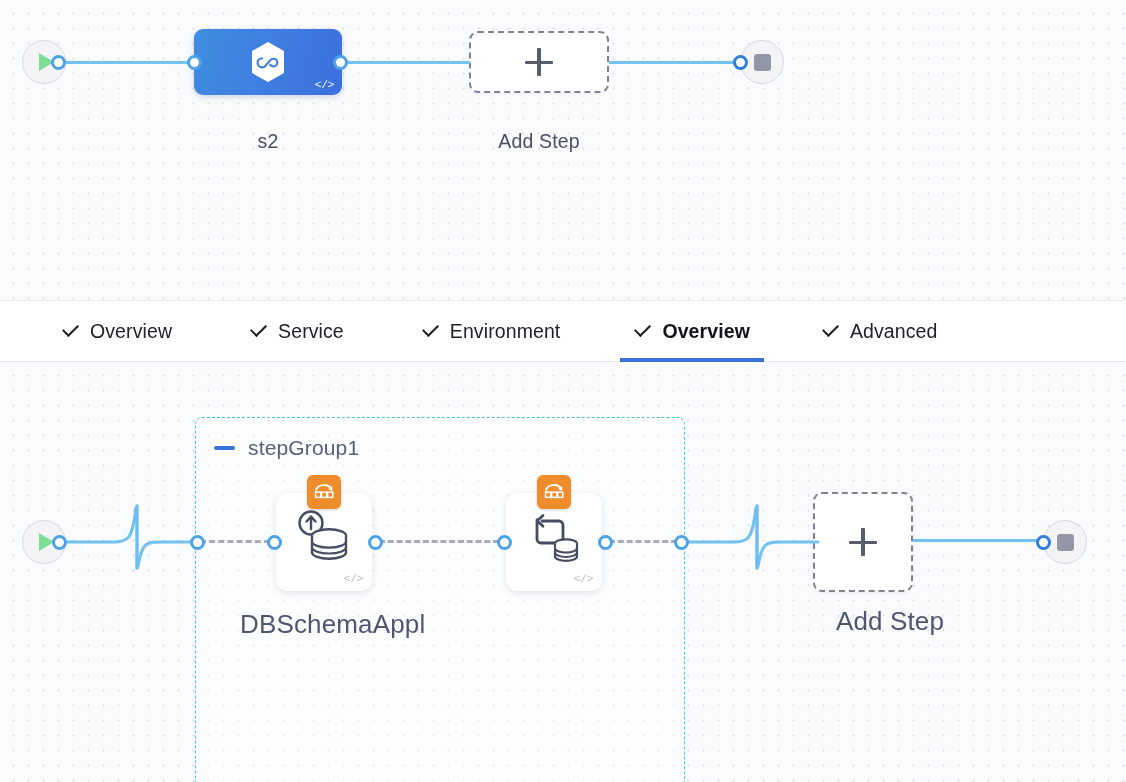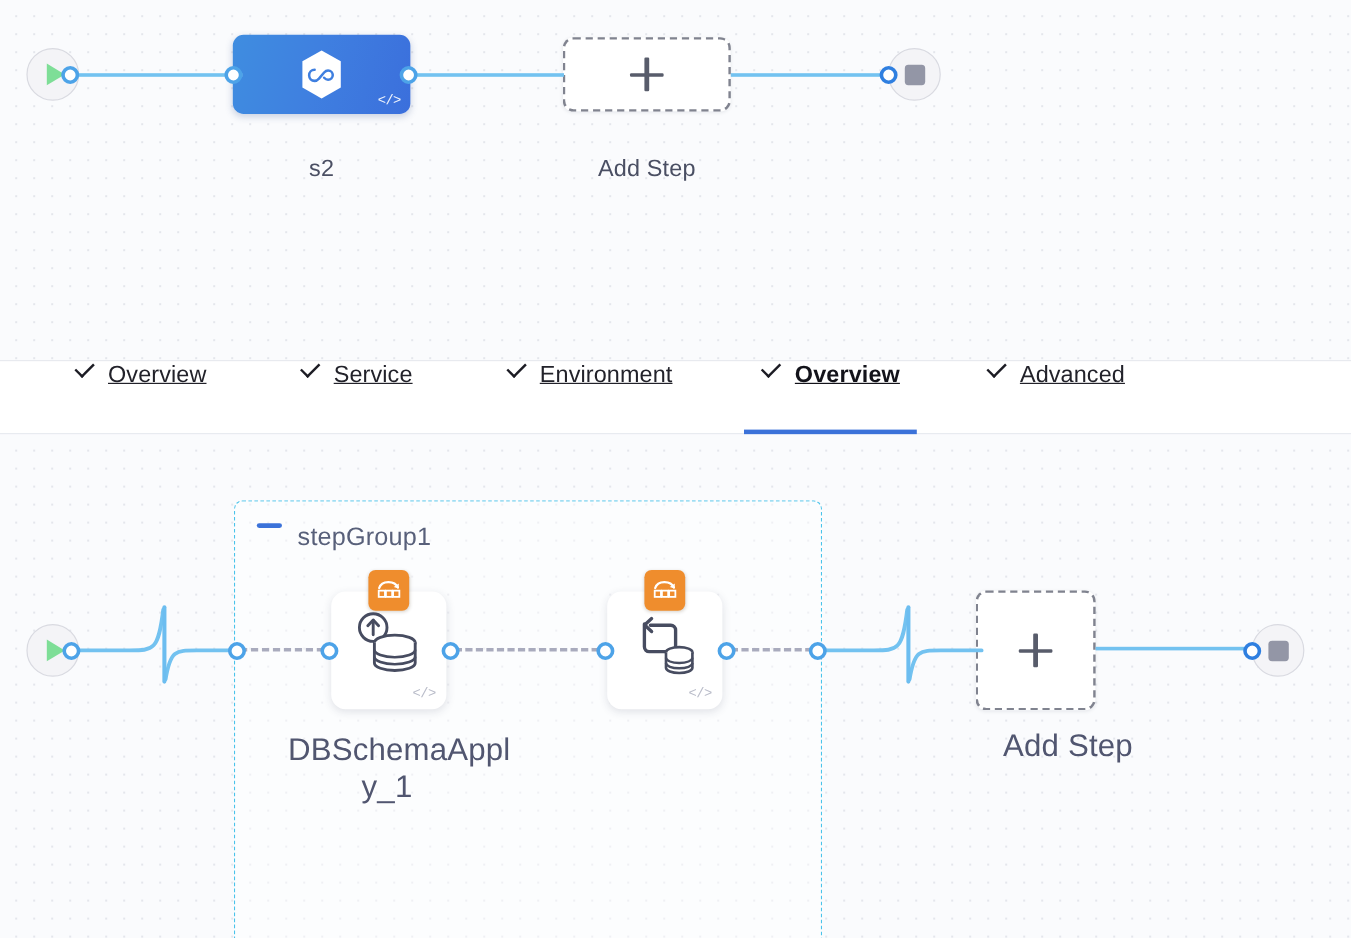--- a/index.html
+++ b/index.html
@@ -36,28 +36,28 @@
     top: 300px; left: 0;
     width: 1126px; height: 62px;
     background: #ffffff;
     border-top: 1px solid #e8eaef;
     border-bottom: 1px solid #e3e6ed;
     display: flex;
     align-items: stretch;
   }
   .tab {
     display: flex;
+    align-items: center;
     gap: 11px;
     padding: 0 14px;
     position: relative;
     cursor: pointer;
     color: #22222a;
     font-size: 19.5px;
     letter-spacing: .1px;
-    text-decoration: underline;
   }
   .tab .chk {
     width: 17px; height: 17px;
     display: inline-block;
     position: relative;
     flex: none;
   }
   .tab .chk::before {
     content: "";
     position: absolute;
@@ -197,21 +197,21 @@
   .step-group {
     position: absolute;
     border: 1.6px dashed #49c3ea;
     border-radius: 7px;
     background: rgba(255,255,255,0.42);
   }
   .sg-header {
     position: absolute;
     top: 18px; left: 18px;
     display: flex;
-    align-items: flex-start;
+    align-items: center;
     gap: 13px;
   }
   .sg-collapse {
     width: 21px; height: 4px;
     background: #3b72d9;
     border-radius: 2px;
     cursor: pointer;
   }
   .sg-title {
     font-size: 21px;
@@ -376,21 +376,20 @@
           <path d="M19 40.3 C19 43.7 26.6 46.5 36 46.5 C45.4 46.5 53 43.7 53 40.3" fill="none" stroke="#474c60" stroke-width="2.2"></path>
         </svg>
       </div>
       <span class="code-badge gray" style="right:9px; bottom:6px;">&lt;/&gt;</span>
     </div>
     <div class="port" style="left:267px; top:173px;"></div>
     <div class="port" style="left:368px; top:173px;"></div>
 
     <div class="caption small" style="left:240px; top:247px; width:165px;">
       <div>DBSchemaAppl</div>
-      <div>y_1</div>
     </div>
 
     <div class="link-dashed" style="left:379px; top:178px; width:120px;"></div>
 
     <div class="node" style="left:506px; top:131px; width:96px; height:98px;">
       <div class="step-card"></div>
       <div class="step-badge">
         <svg width="24" height="24" viewBox="0 0 24 24">
           <path d="M4 10 C6 3.5 17 3.5 19.6 9.6" fill="none" stroke="#ffffff" stroke-width="1.9" stroke-linecap="round"></path>
           <path d="M20.4 6.2 L20.1 10.4 L16.1 9.2 Z" fill="#ffffff"></path>

